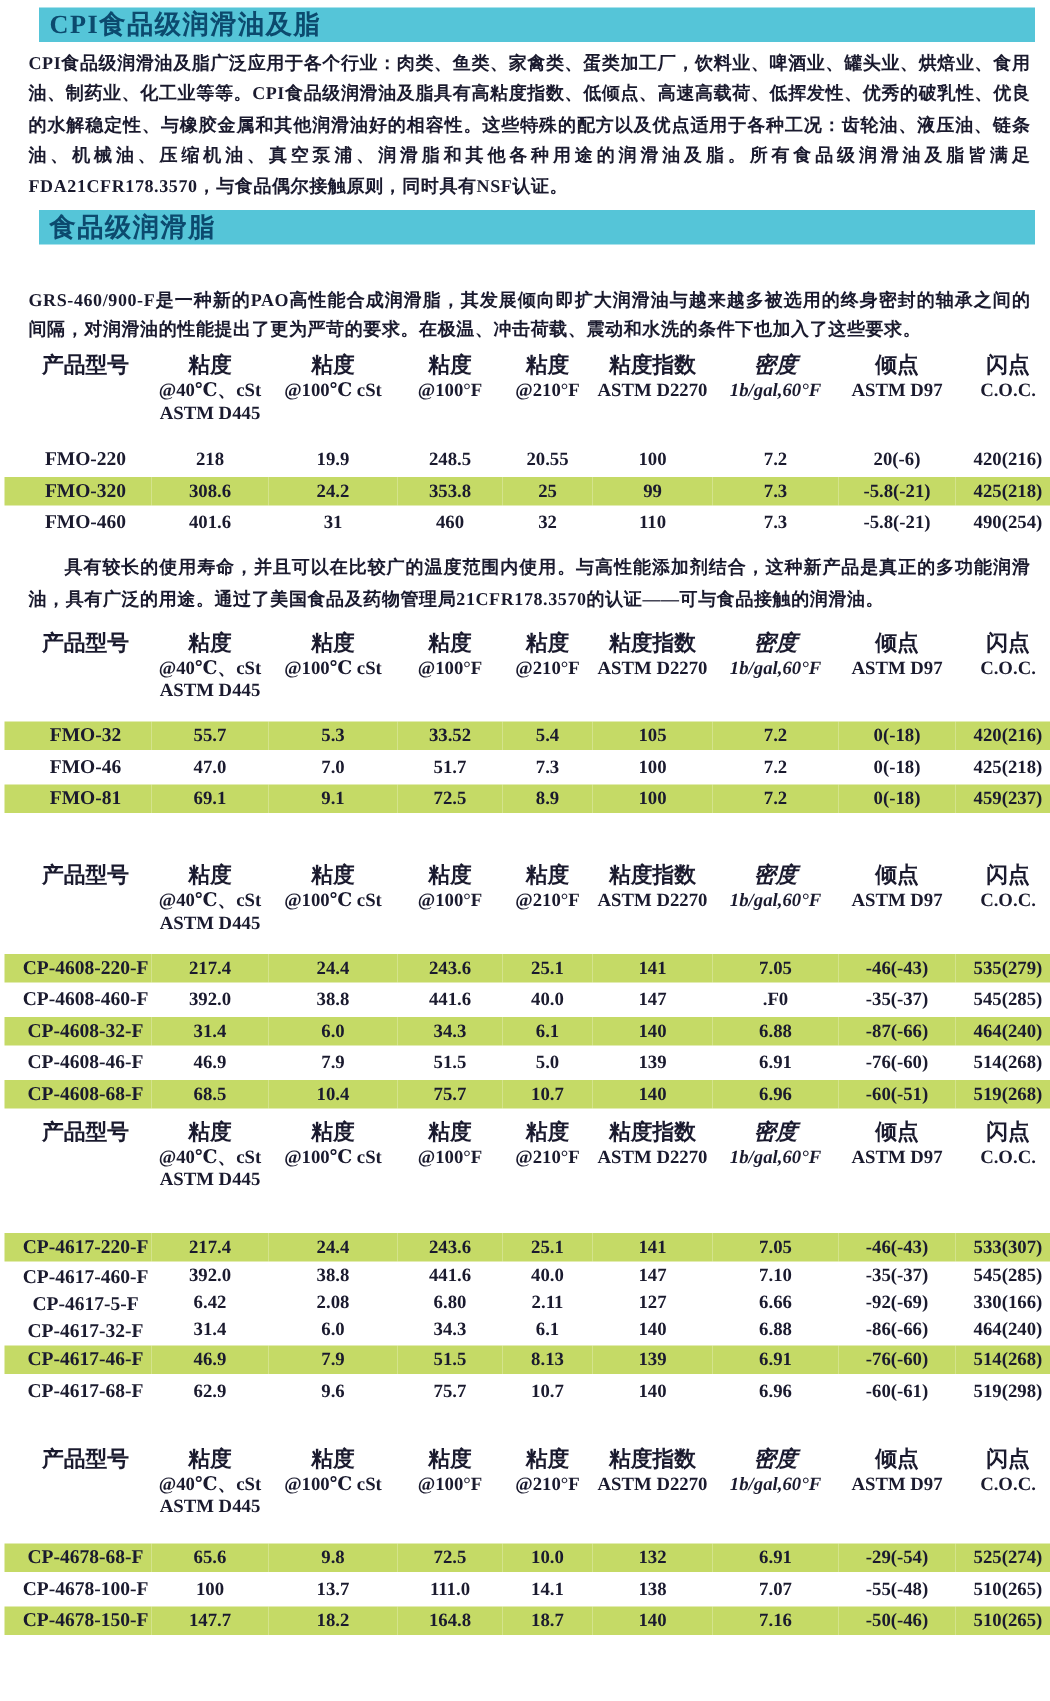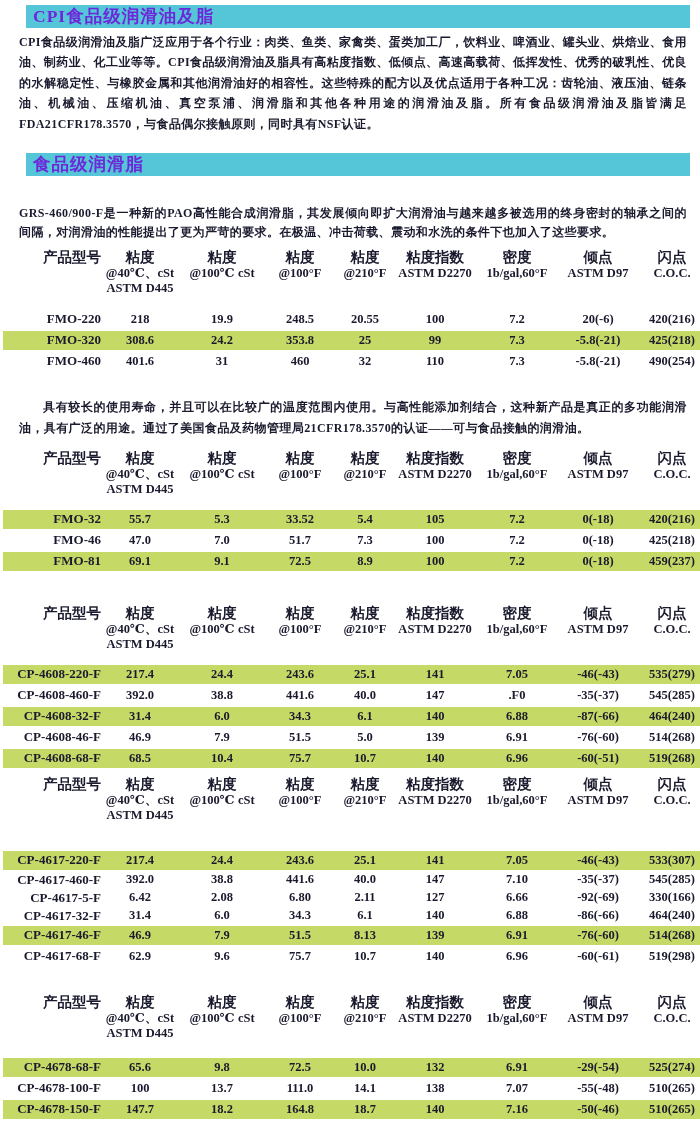--- a/index.html
+++ b/index.html
@@ -5,51 +5,51 @@
   html,body{margin:0;padding:0;}
   body{
     width:700px;height:1134px;overflow:hidden;background:#ffffff;
     font-family:"Liberation Serif","DejaVu Serif",serif;
     font-weight:bold;
     color:var(--text-color,#1a1a2e);
   }
   .title-bar{
     margin:5px 10px 0 26px;height:23px;line-height:23px;
     background:var(--bar-bg,#55C5D8);
-    padding-left:7px;font-size:17.5px;letter-spacing:1px;color:#6d28d9;
+    padding-left:7px;font-size:17.5px;letter-spacing:1px;color:#0c4a6e;
   }
-  .bar2{margin-top:19px;}
+  .bar2{margin-top:6px;}
   .para{
     margin:4px 13px 0 19px;font-size:12px;line-height:20.4px;
     text-align:justify;letter-spacing:0.4px;
   }
   .para.tight{line-height:18.8px;margin-top:28px;}
-  .para.indent{text-indent:2em;line-height:21.5px;margin-top:24px;}
+  .para.indent{text-indent:2em;line-height:21.5px;margin-top:8px;}
   table.spec-table{
     width:694px;margin-left:3px;border-collapse:separate;border-spacing:0 2px;
     table-layout:fixed;
   }
   .spec-table th{vertical-align:top;text-align:center;padding:0 0 11px 0;}
   .spec-table th .h1{font-size:14.5px;line-height:17px;}
   .spec-table th .h2{font-size:12.5px;line-height:15.5px;}
   .spec-table td{
     font-size:12.5px;text-align:center;height:19px;padding:0;vertical-align:middle;
   }
-  .spec-table th.c0,.spec-table td.c0{text-align:right;padding-left:10px;margin-top:48px;}
+  .spec-table th.c0,.spec-table td.c0{text-align:center;padding-left:10px;margin-top:48px;}
   .spec-table td.c0{font-size:13px;}
   tr.hl td{background:var(--hl-bg,#C5DA66);}
   tr.compact td{height:11px;}
   
   .spec-table th:nth-child(1){width:88px;}
   .spec-table th:nth-child(2){width:78px;}
   .spec-table th:nth-child(3){width:86px;}
   .spec-table th:nth-child(4){width:70px;}
   .spec-table th:nth-child(5){width:60px;}
   .spec-table th:nth-child(6){width:80px;}
-  .spec-table th:nth-child(7){width:84px;}
+  .spec-table th:nth-child(7){width:84px;font-style:italic;}
   .spec-table th:nth-child(8){width:78px;}
   .spec-table th:nth-child(9){width:70px;}
   .t1{margin-top:5px;}
   .t2{margin-top:8px;}
   .t2 th{padding-bottom:10px;}
   .t3{margin-top:30px;}
   .t3 th{padding-bottom:10px;}
   .t4{margin-top:4px;}
   .t4 th{padding-bottom:25px;}
   .t5{margin-top:24px;}

